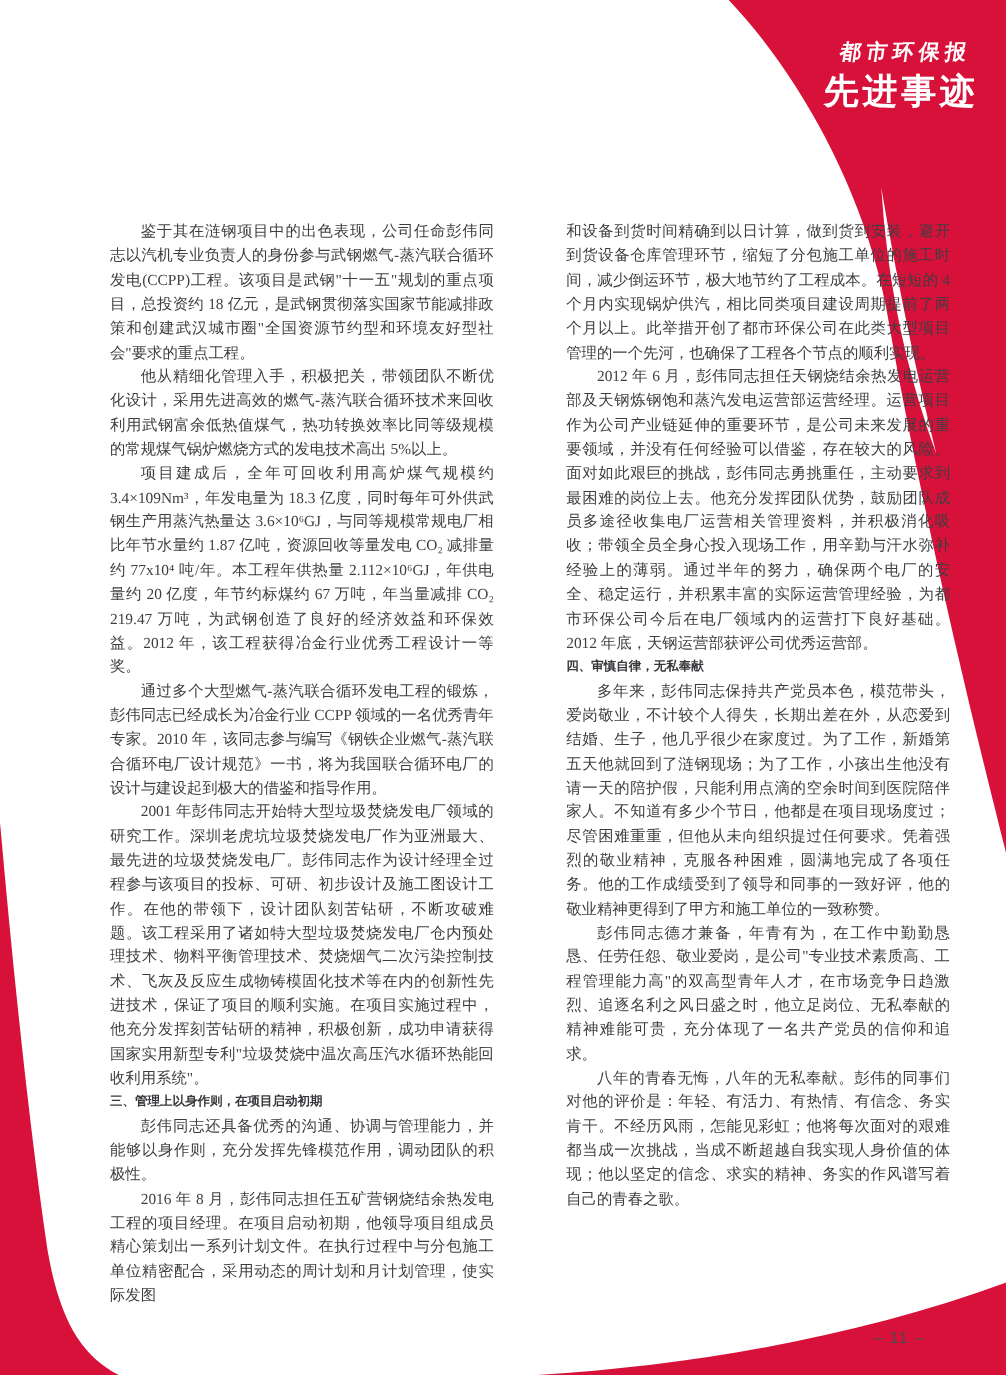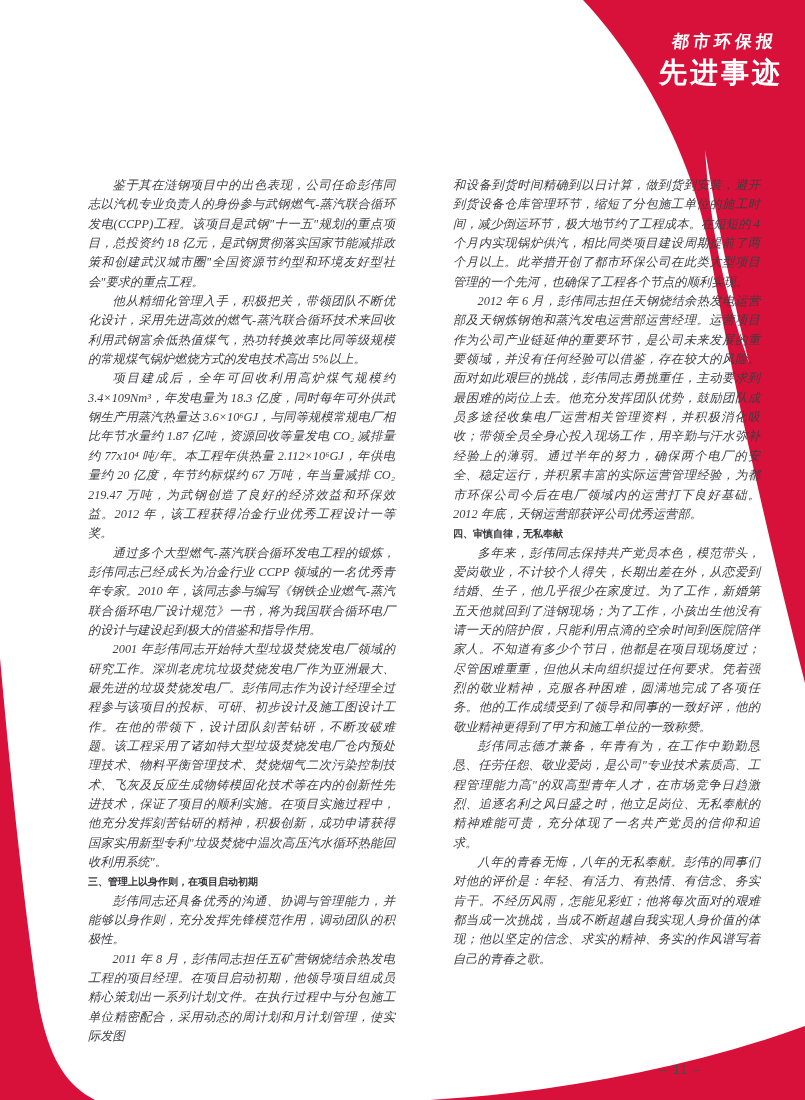--- a/index.html
+++ b/index.html
@@ -45,35 +45,35 @@
     top:176px;
     width:307px;
     text-align:justify;
     color:#3e3e42;
     font-size:12.3px;
     line-height:19.35px;
     z-index:2;
   }
   .col-1 { left:88px; }
   .col-2 { left:406px;margin-left:47px; }
-  .col p { margin:0; text-indent:2em;font-style:italic; }
+  .col p { margin:0; text-indent:2em; }
   .col p.pc { text-indent:0; }
   .col h3 {
     margin:0;
     font-size:10px;
     line-height:19.35px;
     font-weight:bold;
     font-family:"Liberation Sans","DejaVu Sans",sans-serif;
     color:#38383c;
   }
   .page-number {
     position:absolute;
     left:660px; top:1062px;
     width:80px;
-    text-align:left;
+    text-align:right;
     font-family:"Liberation Sans","DejaVu Sans",sans-serif;
     font-size:13px;
     color:#4a4a4a;
     letter-spacing:1px;
     z-index:2;
   }
 </style>
 </head>
 <body>
 
@@ -96,21 +96,21 @@
   </div>
 
   <div class="col col-1">
       <p class="p">鉴于其在涟钢项目中的出色表现，公司任命彭伟同志以汽机专业负责人的身份参与武钢燃气-蒸汽联合循环发电(CCPP)工程。该项目是武钢"十一五"规划的重点项目，总投资约 18 亿元，是武钢贯彻落实国家节能减排政策和创建武汉城市圈"全国资源节约型和环境友好型社会"要求的重点工程。</p>
       <p class="p">他从精细化管理入手，积极把关，带领团队不断优化设计，采用先进高效的燃气-蒸汽联合循环技术来回收利用武钢富余低热值煤气，热功转换效率比同等级规模的常规煤气锅炉燃烧方式的发电技术高出 5%以上。</p>
       <p class="p">项目建成后，全年可回收利用高炉煤气规模约 3.4×109Nm³，年发电量为 18.3 亿度，同时每年可外供武钢生产用蒸汽热量达 3.6×10⁶GJ，与同等规模常规电厂相比年节水量约 1.87 亿吨，资源回收等量发电 CO₂ 减排量约 77x10⁴ 吨/年。本工程年供热量 2.112×10⁶GJ，年供电量约 20 亿度，年节约标煤约 67 万吨，年当量减排 CO₂ 219.47 万吨，为武钢创造了良好的经济效益和环保效益。2012 年，该工程获得冶金行业优秀工程设计一等奖。</p>
       <p class="p">通过多个大型燃气-蒸汽联合循环发电工程的锻炼，彭伟同志已经成长为冶金行业 CCPP 领域的一名优秀青年专家。2010 年，该同志参与编写《钢铁企业燃气-蒸汽联合循环电厂设计规范》一书，将为我国联合循环电厂的设计与建设起到极大的借鉴和指导作用。</p>
       <p class="p">2001 年彭伟同志开始特大型垃圾焚烧发电厂领域的研究工作。深圳老虎坑垃圾焚烧发电厂作为亚洲最大、最先进的垃圾焚烧发电厂。彭伟同志作为设计经理全过程参与该项目的投标、可研、初步设计及施工图设计工作。在他的带领下，设计团队刻苦钻研，不断攻破难题。该工程采用了诸如特大型垃圾焚烧发电厂仓内预处理技术、物料平衡管理技术、焚烧烟气二次污染控制技术、飞灰及反应生成物铸模固化技术等在内的创新性先进技术，保证了项目的顺利实施。在项目实施过程中，他充分发挥刻苦钻研的精神，积极创新，成功申请获得国家实用新型专利"垃圾焚烧中温次高压汽水循环热能回收利用系统"。</p>
       <h3>三、管理上以身作则，在项目启动初期</h3>
       <p class="p">彭伟同志还具备优秀的沟通、协调与管理能力，并能够以身作则，充分发挥先锋模范作用，调动团队的积极性。</p>
-      <p class="p">2011 年 8 月，彭伟同志担任五矿营钢烧结余热发电工程的项目经理。在项目启动初期，他领导项目组成员精心策划出一系列计划文件。在执行过程中与分包施工单位精密配合，采用动态的周计划和月计划管理，使实际发图</p>
+      <p class="p">2016 年 8 月，彭伟同志担任五矿营钢烧结余热发电工程的项目经理。在项目启动初期，他领导项目组成员精心策划出一系列计划文件。在执行过程中与分包施工单位精密配合，采用动态的周计划和月计划管理，使实际发图</p>
     </div>
   <div class="col col-2">
       <p class="pc">和设备到货时间精确到以日计算，做到货到安装，避开到货设备仓库管理环节，缩短了分包施工单位的施工时间，减少倒运环节，极大地节约了工程成本。在短短的 4 个月内实现锅炉供汽，相比同类项目建设周期提前了两个月以上。此举措开创了都市环保公司在此类大型项目管理的一个先河，也确保了工程各个节点的顺利实现。</p>
       <p class="p">2012 年 6 月，彭伟同志担任天钢烧结余热发电运营部及天钢炼钢饱和蒸汽发电运营部运营经理。运营项目作为公司产业链延伸的重要环节，是公司未来发展的重要领域，并没有任何经验可以借鉴，存在较大的风险。面对如此艰巨的挑战，彭伟同志勇挑重任，主动要求到最困难的岗位上去。他充分发挥团队优势，鼓励团队成员多途径收集电厂运营相关管理资料，并积极消化吸收；带领全员全身心投入现场工作，用辛勤与汗水弥补经验上的薄弱。通过半年的努力，确保两个电厂的安全、稳定运行，并积累丰富的实际运营管理经验，为都市环保公司今后在电厂领域内的运营打下良好基础。2012 年底，天钢运营部获评公司优秀运营部。</p>
       <h3>四、审慎自律，无私奉献</h3>
       <p class="p">多年来，彭伟同志保持共产党员本色，模范带头，爱岗敬业，不计较个人得失，长期出差在外，从恋爱到结婚、生子，他几乎很少在家度过。为了工作，新婚第五天他就回到了涟钢现场；为了工作，小孩出生他没有请一天的陪护假，只能利用点滴的空余时间到医院陪伴家人。不知道有多少个节日，他都是在项目现场度过；尽管困难重重，但他从未向组织提过任何要求。凭着强烈的敬业精神，克服各种困难，圆满地完成了各项任务。他的工作成绩受到了领导和同事的一致好评，他的敬业精神更得到了甲方和施工单位的一致称赞。</p>
       <p class="p">彭伟同志德才兼备，年青有为，在工作中勤勤恳恳、任劳任怨、敬业爱岗，是公司"专业技术素质高、工程管理能力高"的双高型青年人才，在市场竞争日趋激烈、追逐名利之风日盛之时，他立足岗位、无私奉献的精神难能可贵，充分体现了一名共产党员的信仰和追求。</p>
       <p class="p">八年的青春无悔，八年的无私奉献。彭伟的同事们对他的评价是：年轻、有活力、有热情、有信念、务实肯干。不经历风雨，怎能见彩虹；他将每次面对的艰难都当成一次挑战，当成不断超越自我实现人身价值的体现；他以坚定的信念、求实的精神、务实的作风谱写着自己的青春之歌。</p>
     </div>
 

